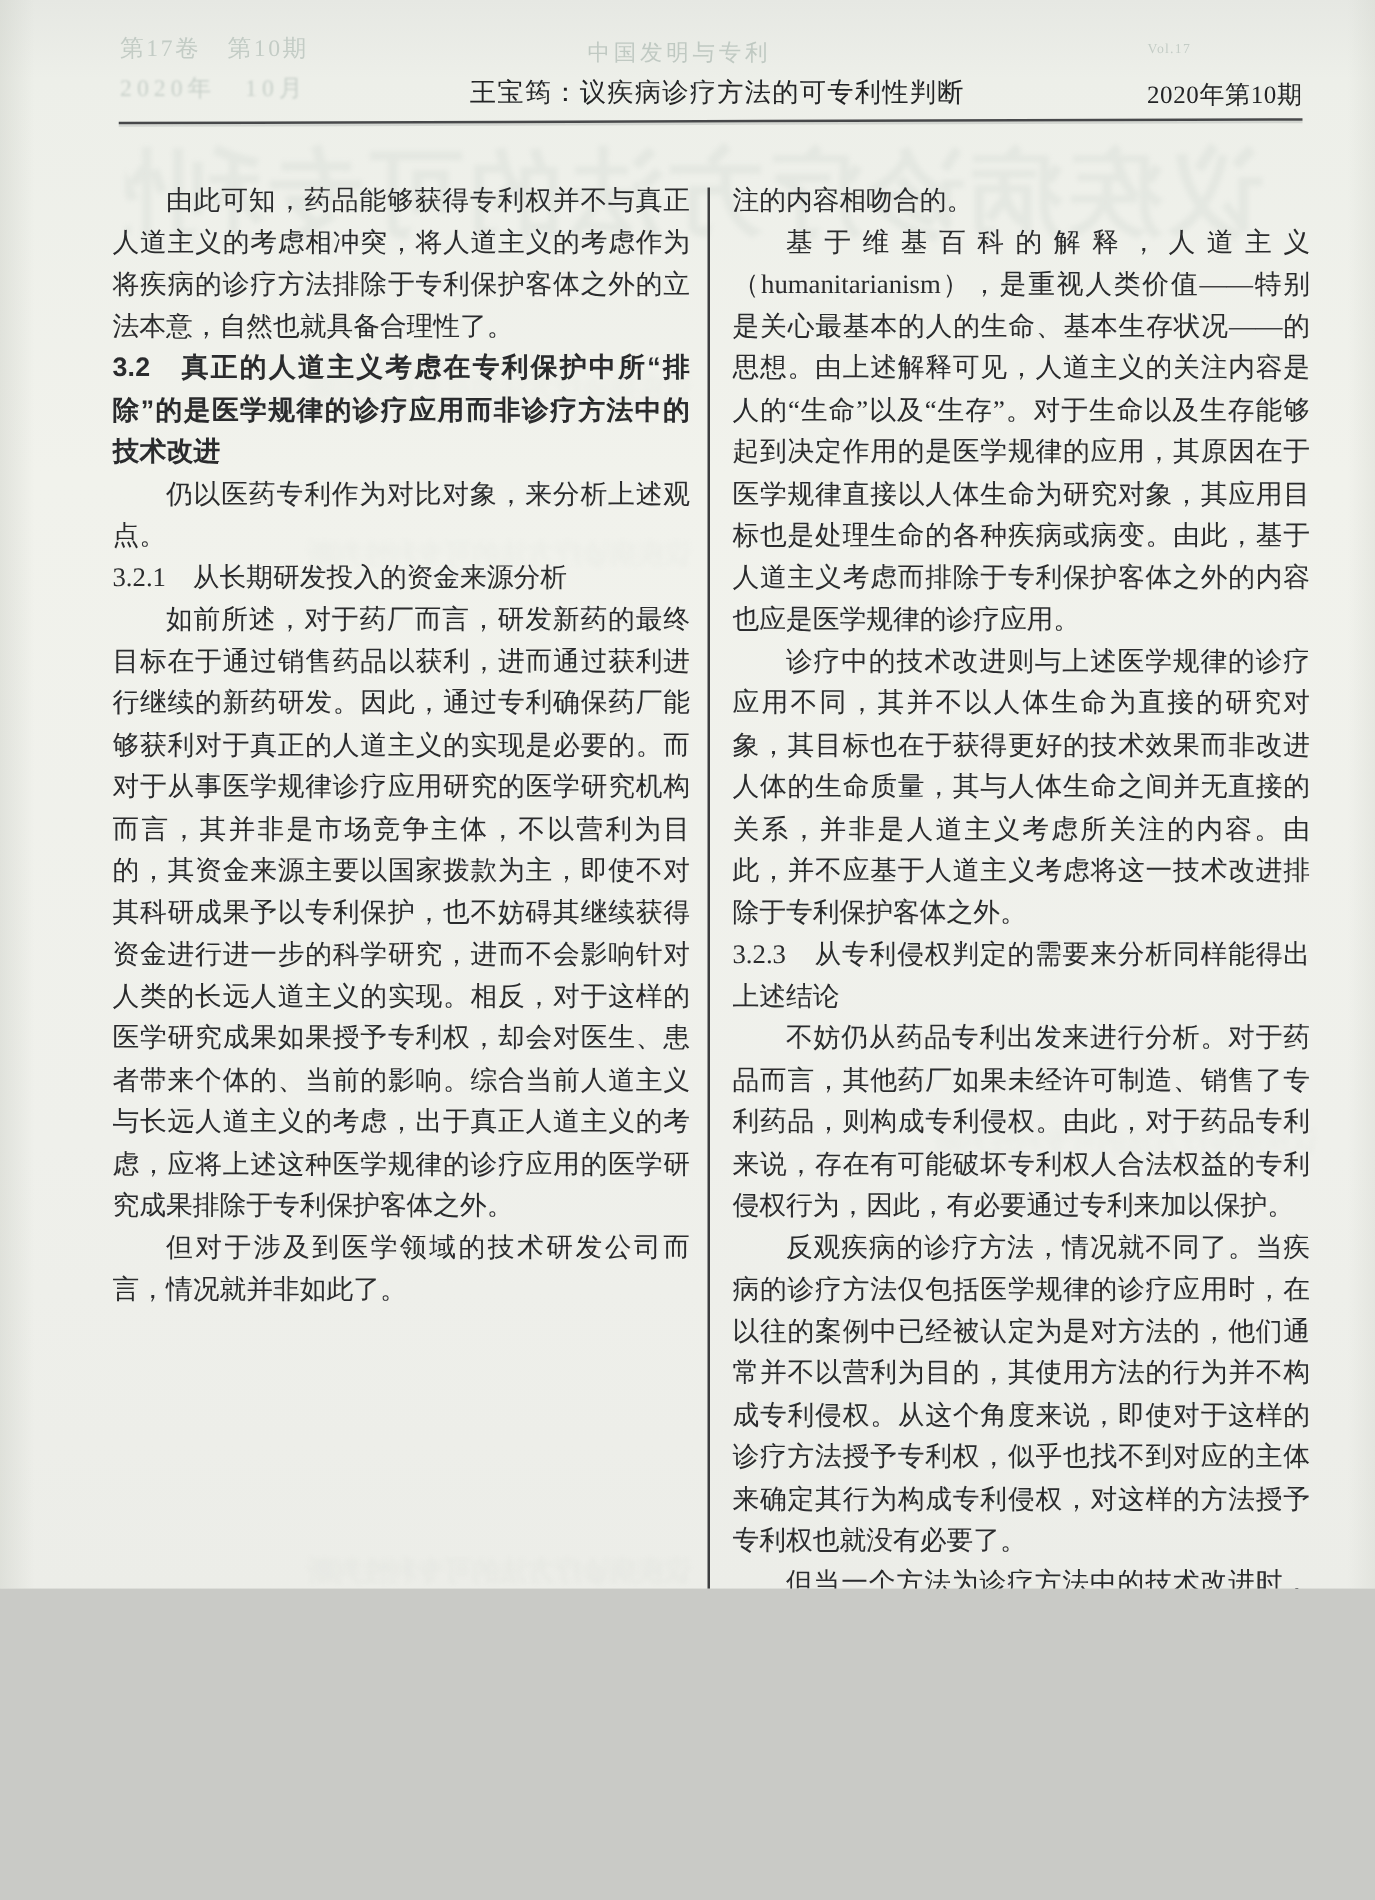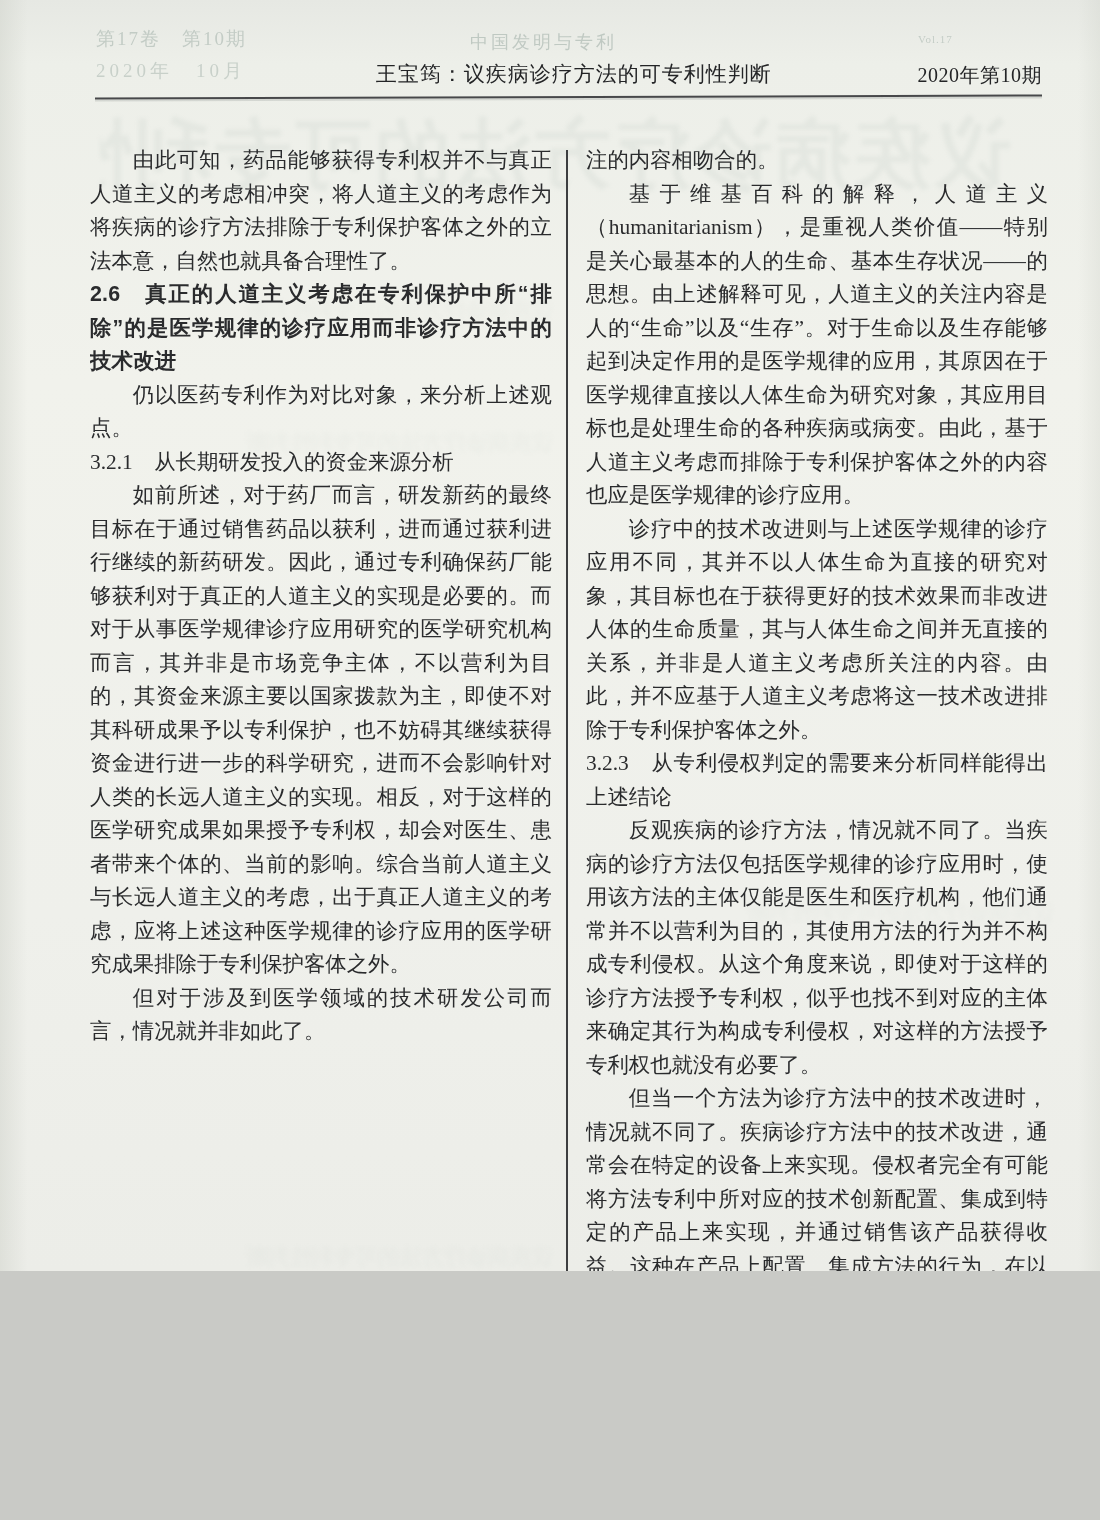--- a/index.html
+++ b/index.html
@@ -105,33 +105,34 @@
   <div class="ghost g-tex g-t3">议疾病诊疗方法的可专利性判断</div>
   <div class="ghost g-tex g-t4">议疾病诊疗方法的可专利性判断</div>
   <div class="ghost g-botline">一些技术创新的方案错误地排除于专利保护客体之外。</div>
 
   <div class="runhead-title">王宝筠：议疾病诊疗方法的可专利性判断</div>
   <div class="runhead-issue">2020年第10期</div>
   <div class="header-rule"></div>
 
   <div class="col col-left">
       <p class="blk para">由此可知，药品能够获得专利权并不与真正人道主义的考虑相冲突，将人道主义的考虑作为将疾病的诊疗方法排除于专利保护客体之外的立法本意，自然也就具备合理性了。</p>
-      <p class="blk heading-bold">2.6　真正的人道主义考虑在专利保护中所“排除”的是医学规律的诊疗应用而非诊疗方法中的技术改进</p>
+      <p class="blk heading-bold">3.2　真正的人道主义考虑在专利保护中所“排除”的是医学规律的诊疗应用而非诊疗方法中的技术改进</p>
       <p class="blk para">仍以医药专利作为对比对象，来分析上述观点。</p>
       <p class="blk subheading">3.2.1　从长期研发投入的资金来源分析</p>
       <p class="blk para">如前所述，对于药厂而言，研发新药的最终目标在于通过销售药品以获利，进而通过获利进行继续的新药研发。因此，通过专利确保药厂能够获利对于真正的人道主义的实现是必要的。而对于从事医学规律诊疗应用研究的医学研究机构而言，其并非是市场竞争主体，不以营利为目的，其资金来源主要以国家拨款为主，即使不对其科研成果予以专利保护，也不妨碍其继续获得资金进行进一步的科学研究，进而不会影响针对人类的长远人道主义的实现。相反，对于这样的医学研究成果如果授予专利权，却会对医生、患者带来个体的、当前的影响。综合当前人道主义与长远人道主义的考虑，出于真正人道主义的考虑，应将上述这种医学规律的诊疗应用的医学研究成果排除于专利保护客体之外。</p>
       <p class="blk para">但对于涉及到医学领域的技术研发公司而言，情况就并非如此了。</p>
     </div>
   <div class="col-divider"></div>
   <div class="col col-right">
       <p class="blk para-cont">注的内容相吻合的。</p>
       <p class="blk para">基于维基百科的解释，人道主义（humanitarianism），是重视人类价值——特别是关心最基本的人的生命、基本生存状况——的思想。由上述解释可见，人道主义的关注内容是人的“生命”以及“生存”。对于生命以及生存能够起到决定作用的是医学规律的应用，其原因在于医学规律直接以人体生命为研究对象，其应用目标也是处理生命的各种疾病或病变。由此，基于人道主义考虑而排除于专利保护客体之外的内容也应是医学规律的诊疗应用。</p>
       <p class="blk para">诊疗中的技术改进则与上述医学规律的诊疗应用不同，其并不以人体生命为直接的研究对象，其目标也在于获得更好的技术效果而非改进人体的生命质量，其与人体生命之间并无直接的关系，并非是人道主义考虑所关注的内容。由此，并不应基于人道主义考虑将这一技术改进排除于专利保护客体之外。</p>
       <p class="blk subheading">3.2.3　从专利侵权判定的需要来分析同样能得出上述结论</p>
-      <p class="blk para">反观疾病的诊疗方法，情况就不同了。当疾病的诊疗方法仅包括医学规律的诊疗应用时，使用该方法的主体仅能是医生和医疗机构，他们通常并不以营利为目的，其使用方法的行为并不构成专利侵权。从这个角度来说，即使对于这样的诊疗方法授予专利权，似乎也找不到对应的主体来确定其行为构成专利侵权，对这样的方法授予专利权也就没有必要了。</p>
+      <p class="blk para">不妨仍从药品专利出发来进行分析。对于药品而言，其他药厂如果未经许可制造、销售了专利药品，则构成专利侵权。由此，对于药品专利来说，存在有可能破坏专利权人合法权益的专利侵权行为，因此，有必要通过专利来加以保护。</p>
+      <p class="blk para">反观疾病的诊疗方法，情况就不同了。当疾病的诊疗方法仅包括医学规律的诊疗应用时，在以往的案例中已经被认定为是对方法的，他们通常并不以营利为目的，其使用方法的行为并不构成专利侵权。从这个角度来说，即使对于这样的诊疗方法授予专利权，似乎也找不到对应的主体来确定其行为构成专利侵权，对这样的方法授予专利权也就没有必要了。</p>
       <p class="blk para">但当一个方法为诊疗方法中的技术改进时，情况就不同了。疾病诊疗方法中的技术改进，通常会在特定的设备上来实现。侵权者完全有可能将方法专利中所对应的技术创新配置、集成到特定的产品上来实现，并通过销售该产品获得收益。这种在产品上配置、集成方法的行为，在以往的案例中已经被认定为是对方法的“使用”行为，构成专利侵权。²由于存在对应的</p>
     </div>
 
   <div class="footnote-sep"></div>
   <div class="footnote">2　具体可参见（2019）最高法知民终 147 号的判决内容。</div>
 
   <div class="page-number">·86·</div>
 
 </div>
 

